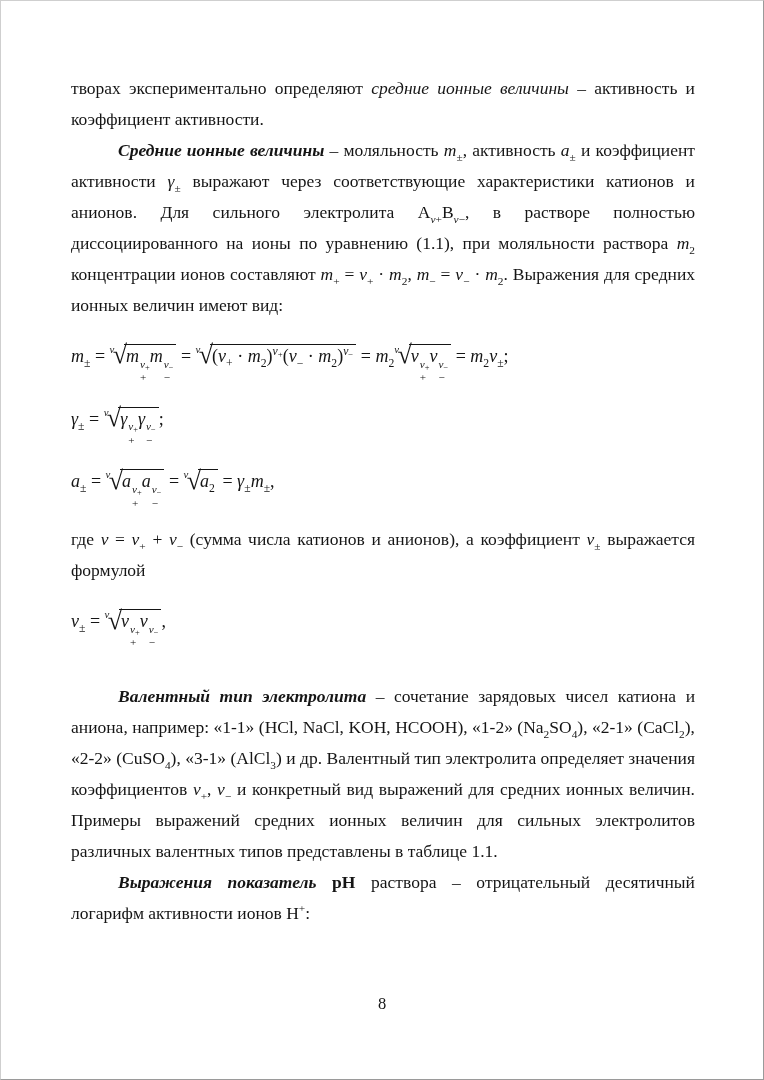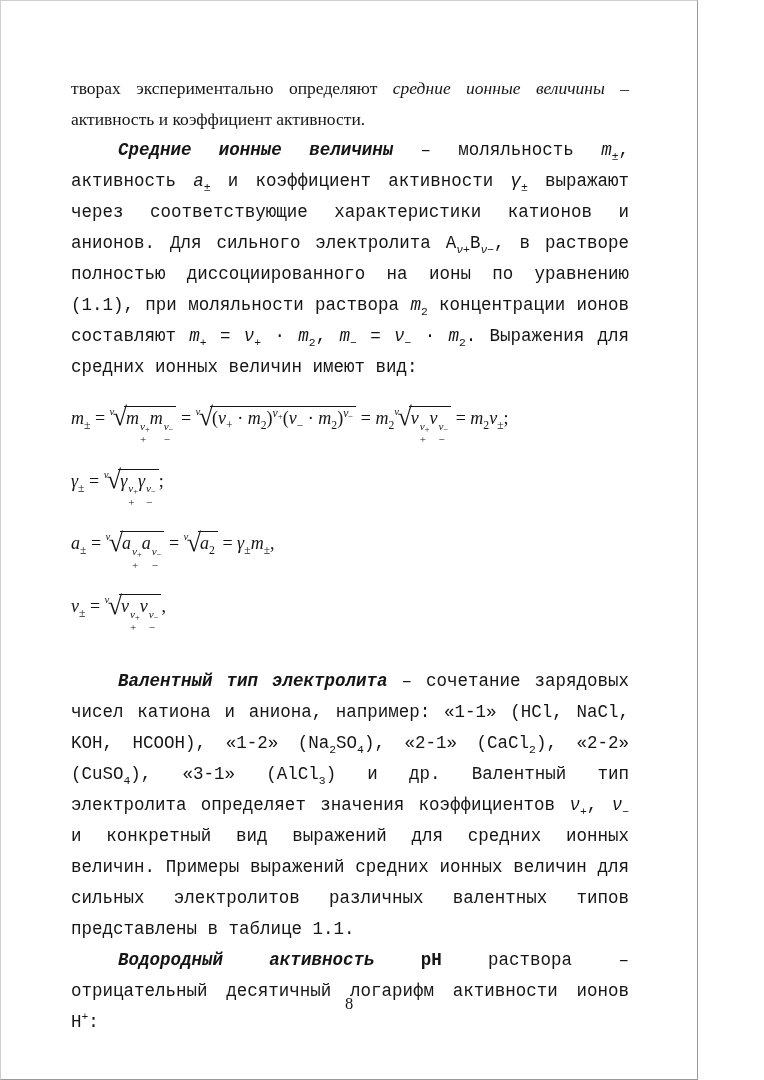--- a/index.html
+++ b/index.html
@@ -2,40 +2,40 @@
 <html lang="ru"><head>
 <meta charset="utf-8">
 <style>
   html, body {
     margin: 0;
     padding: 0;
     background: #ffffff;
   }
   .page {
     position: relative;
-    width: 698px;
+    width: 764px;
     height: 1080px;
     box-sizing: border-box;
     background: #ffffff;
     border: 1px solid #cfcfcf;
     border-right-color: #9a9a9a;
     border-bottom-color: #9a9a9a;
     padding: 72px 68px 0 70px;
     font-family: "Liberation Serif", "DejaVu Serif", serif;
     font-size: 17.5px;
     line-height: 31px;
     color: #151515;
     overflow: hidden;
   }
   .content { width: 100%; }
   p.para {
     margin: 0;
     text-align: justify;
   }
-  p.indent { text-indent: 47px; font-family: Liberation Mono, monospace; }
+  p.indent { text-indent: 47px; }
   .formula {
     margin: 15px 0;
     font-size: 18px;
     line-height: 40px;
     white-space: nowrap;
   }
   .formula.big-gap { margin-bottom: 32px; }
   sup, sub { line-height: 0; font-size: 0.65em; }
   i { font-style: italic; }
   b { font-weight: bold; }
@@ -106,31 +106,32 @@
             </span></span></span>;</div>
 
     <div class="formula"><i>a</i><sub>±</sub> = <span class="rt"><sup class="ri"><i>ν</i></sup><span class="rs">√</span><span class="rv"><i>a</i><span class="st">
               <span class="t"><i>ν</i><span class="ns">+</span></span>
               <span class="b">+</span>
             </span><i>a</i><span class="st">
               <span class="t"><i>ν</i><span class="ns">−</span></span>
               <span class="b">−</span>
             </span></span></span> = <span class="rt"><sup class="ri"><i>ν</i></sup><span class="rs">√</span><span class="rv"><i>a</i><sub>2</sub></span></span> = <i>γ</i><sub>±</sub><i>m</i><sub>±</sub>,</div>
 
+    <p class="para">где <i>ν</i> = <i>ν</i><sub>+</sub> + <i>ν</i><sub>−</sub> (сумма числа катионов и анионов), а коэффициент <i>ν</i><sub>±</sub> выражается формулой</p>
 
     <div class="formula big-gap"><i>ν</i><sub>±</sub> = <span class="rt"><sup class="ri"><i>ν</i></sup><span class="rs">√</span><span class="rv"><i>ν</i><span class="st">
               <span class="t"><i>ν</i><span class="ns">+</span></span>
               <span class="b">+</span>
             </span><i>ν</i><span class="st">
               <span class="t"><i>ν</i><span class="ns">−</span></span>
               <span class="b">−</span>
             </span></span></span>,</div>
 
 
     <p class="para indent"><b><i>Валентный тип электролита</i></b> – сочетание зарядовых чисел катиона и аниона, например: «1-1» (HCl, NaCl, KOH, HCOOH), «1-2» (Na<sub>2</sub>SO<sub>4</sub>), «2-1» (CaCl<sub>2</sub>), «2-2» (CuSO<sub>4</sub>), «3-1» (AlCl<sub>3</sub>) и др. Валентный тип электролита определяет значения коэффициентов <i>ν</i><sub>+</sub>, <i>ν</i><sub>−</sub> и конкретный  вид выражений для средних ионных величин. Примеры выражений средних ионных величин для сильных электролитов различных валентных типов представлены в таблице 1.1.</p>
 
-    <p class="para indent"><b><i>Водородный активность</i> pH</b> раствора – отрицательный десятичный логарифм активности ионов H<sup>+</sup>:</p>
+    <p class="para indent"><b><i>Выражения показатель</i> pH</b> раствора – отрицательный десятичный логарифм активности ионов H<sup>+</sup>:</p>
 
 
   </div>
 
   <div class="page-number">8</div>
 </div>
 
 </body></html>

